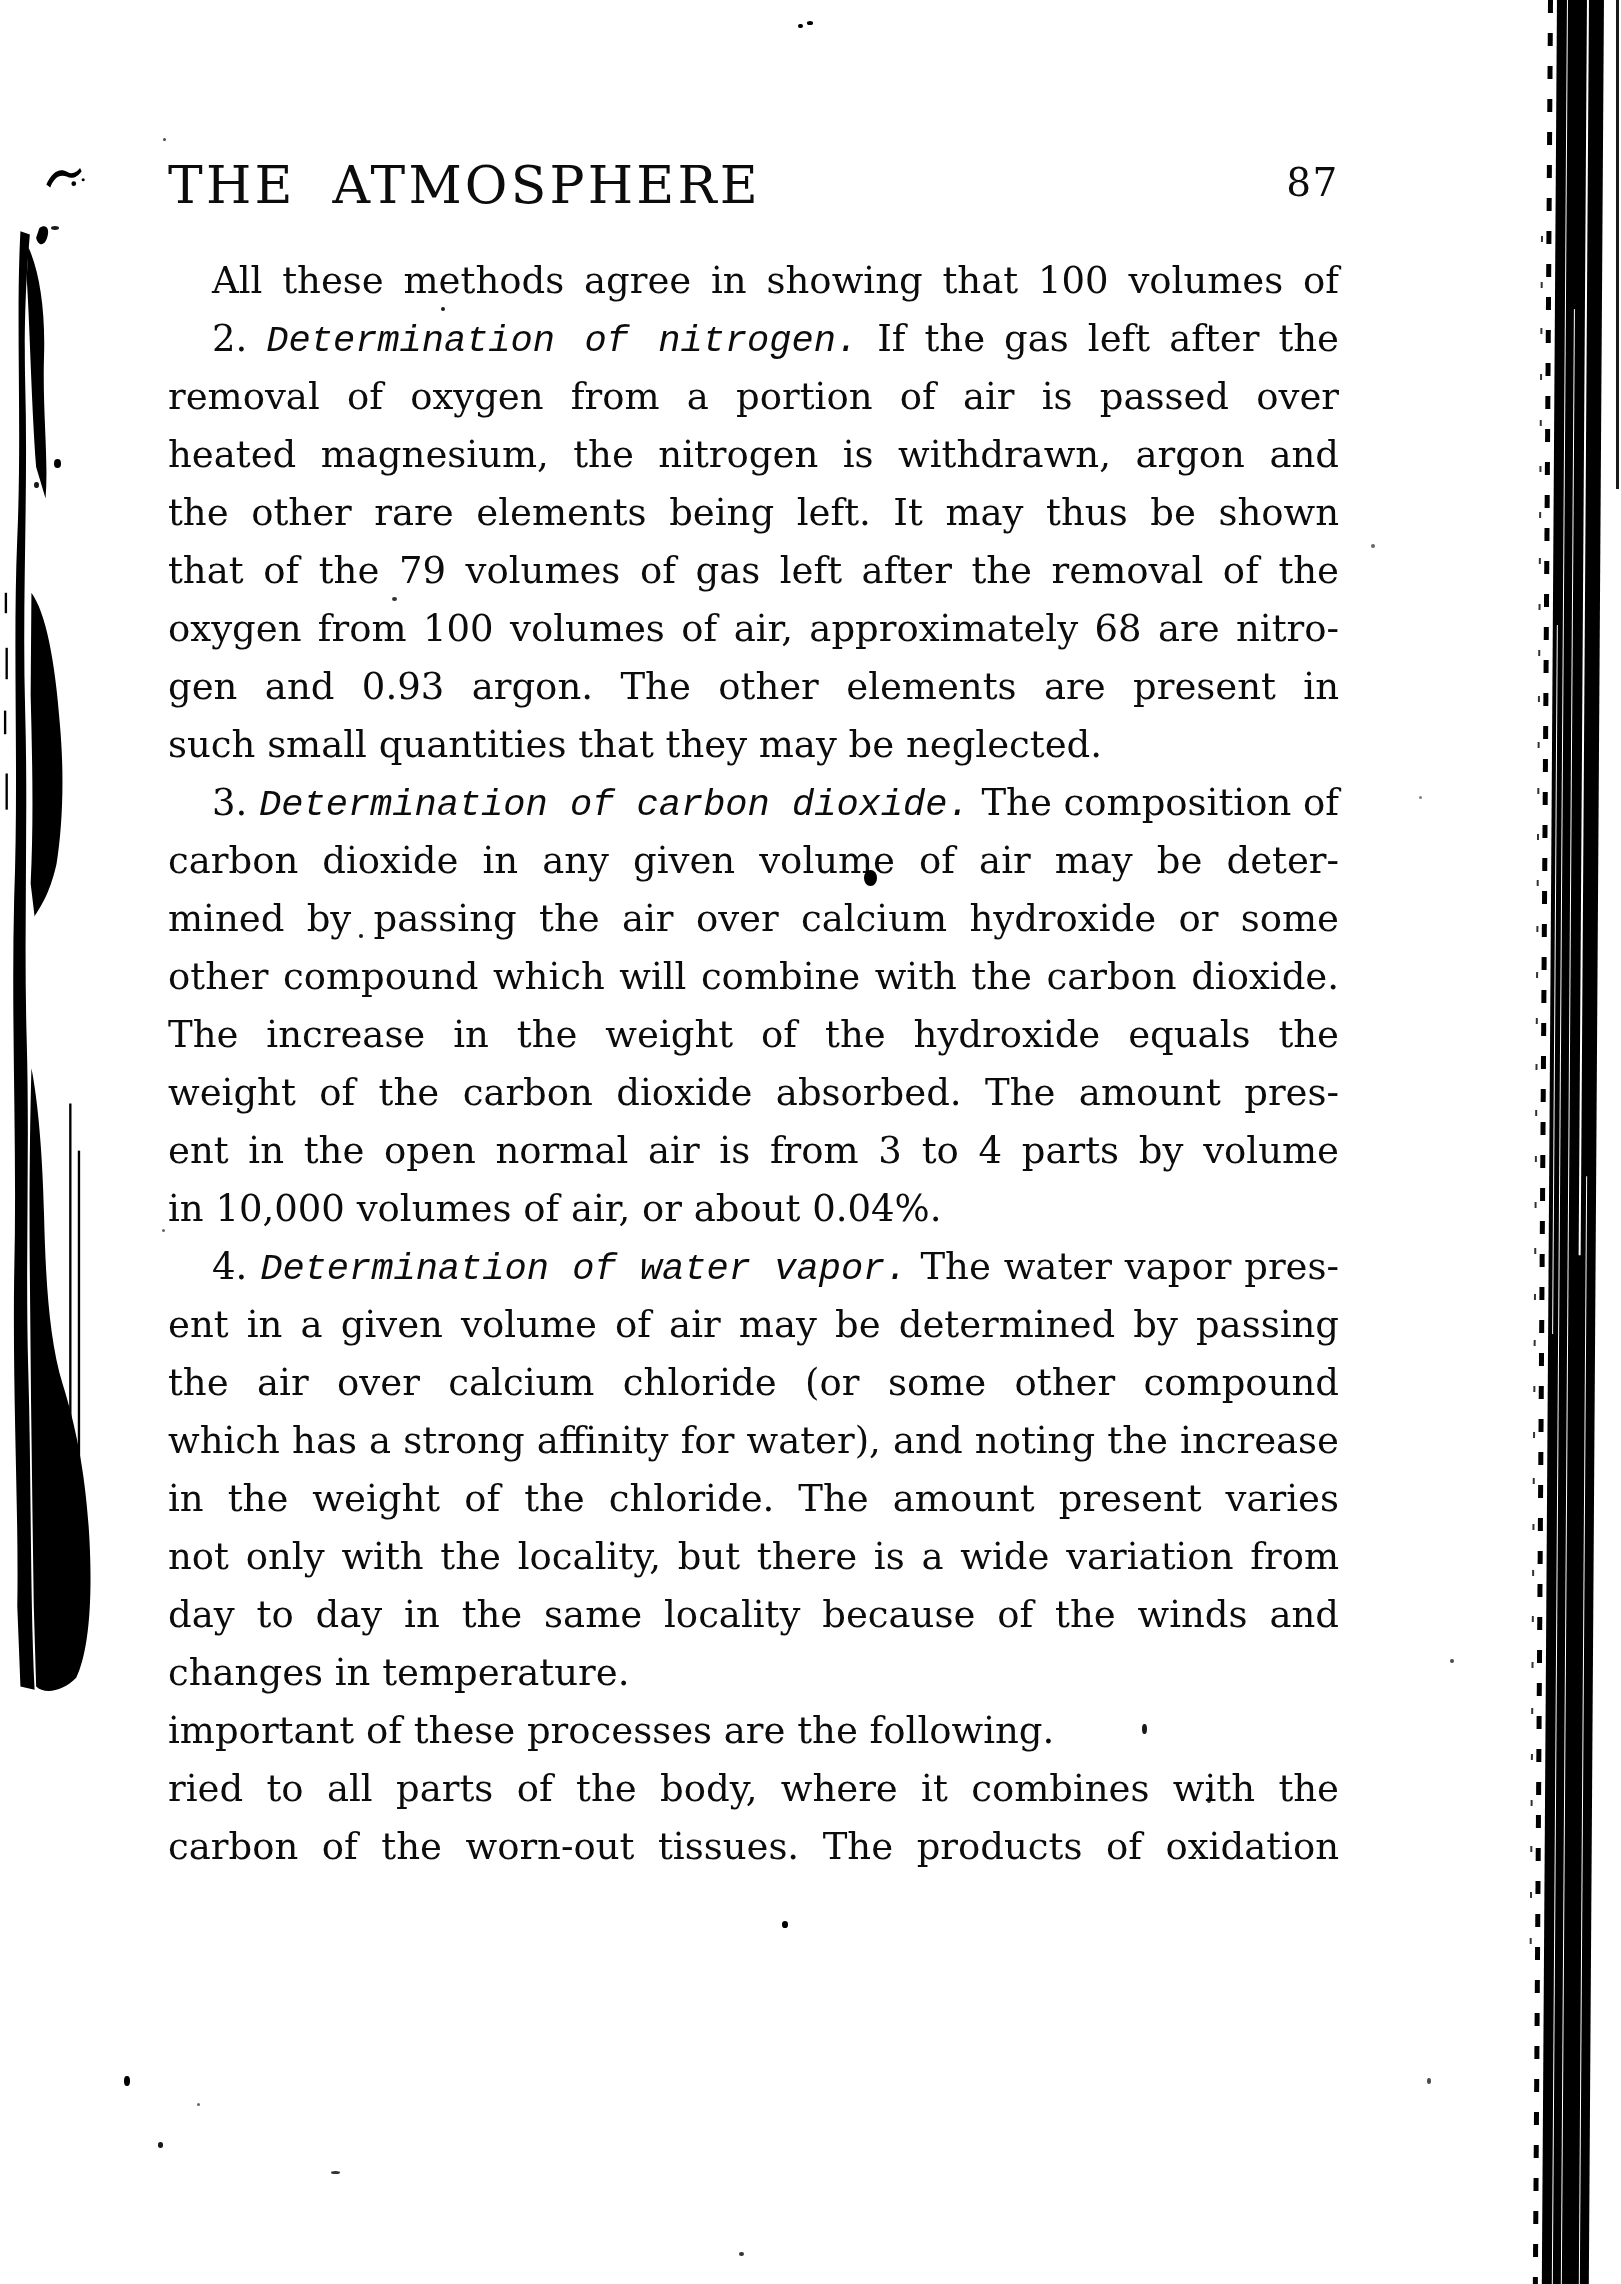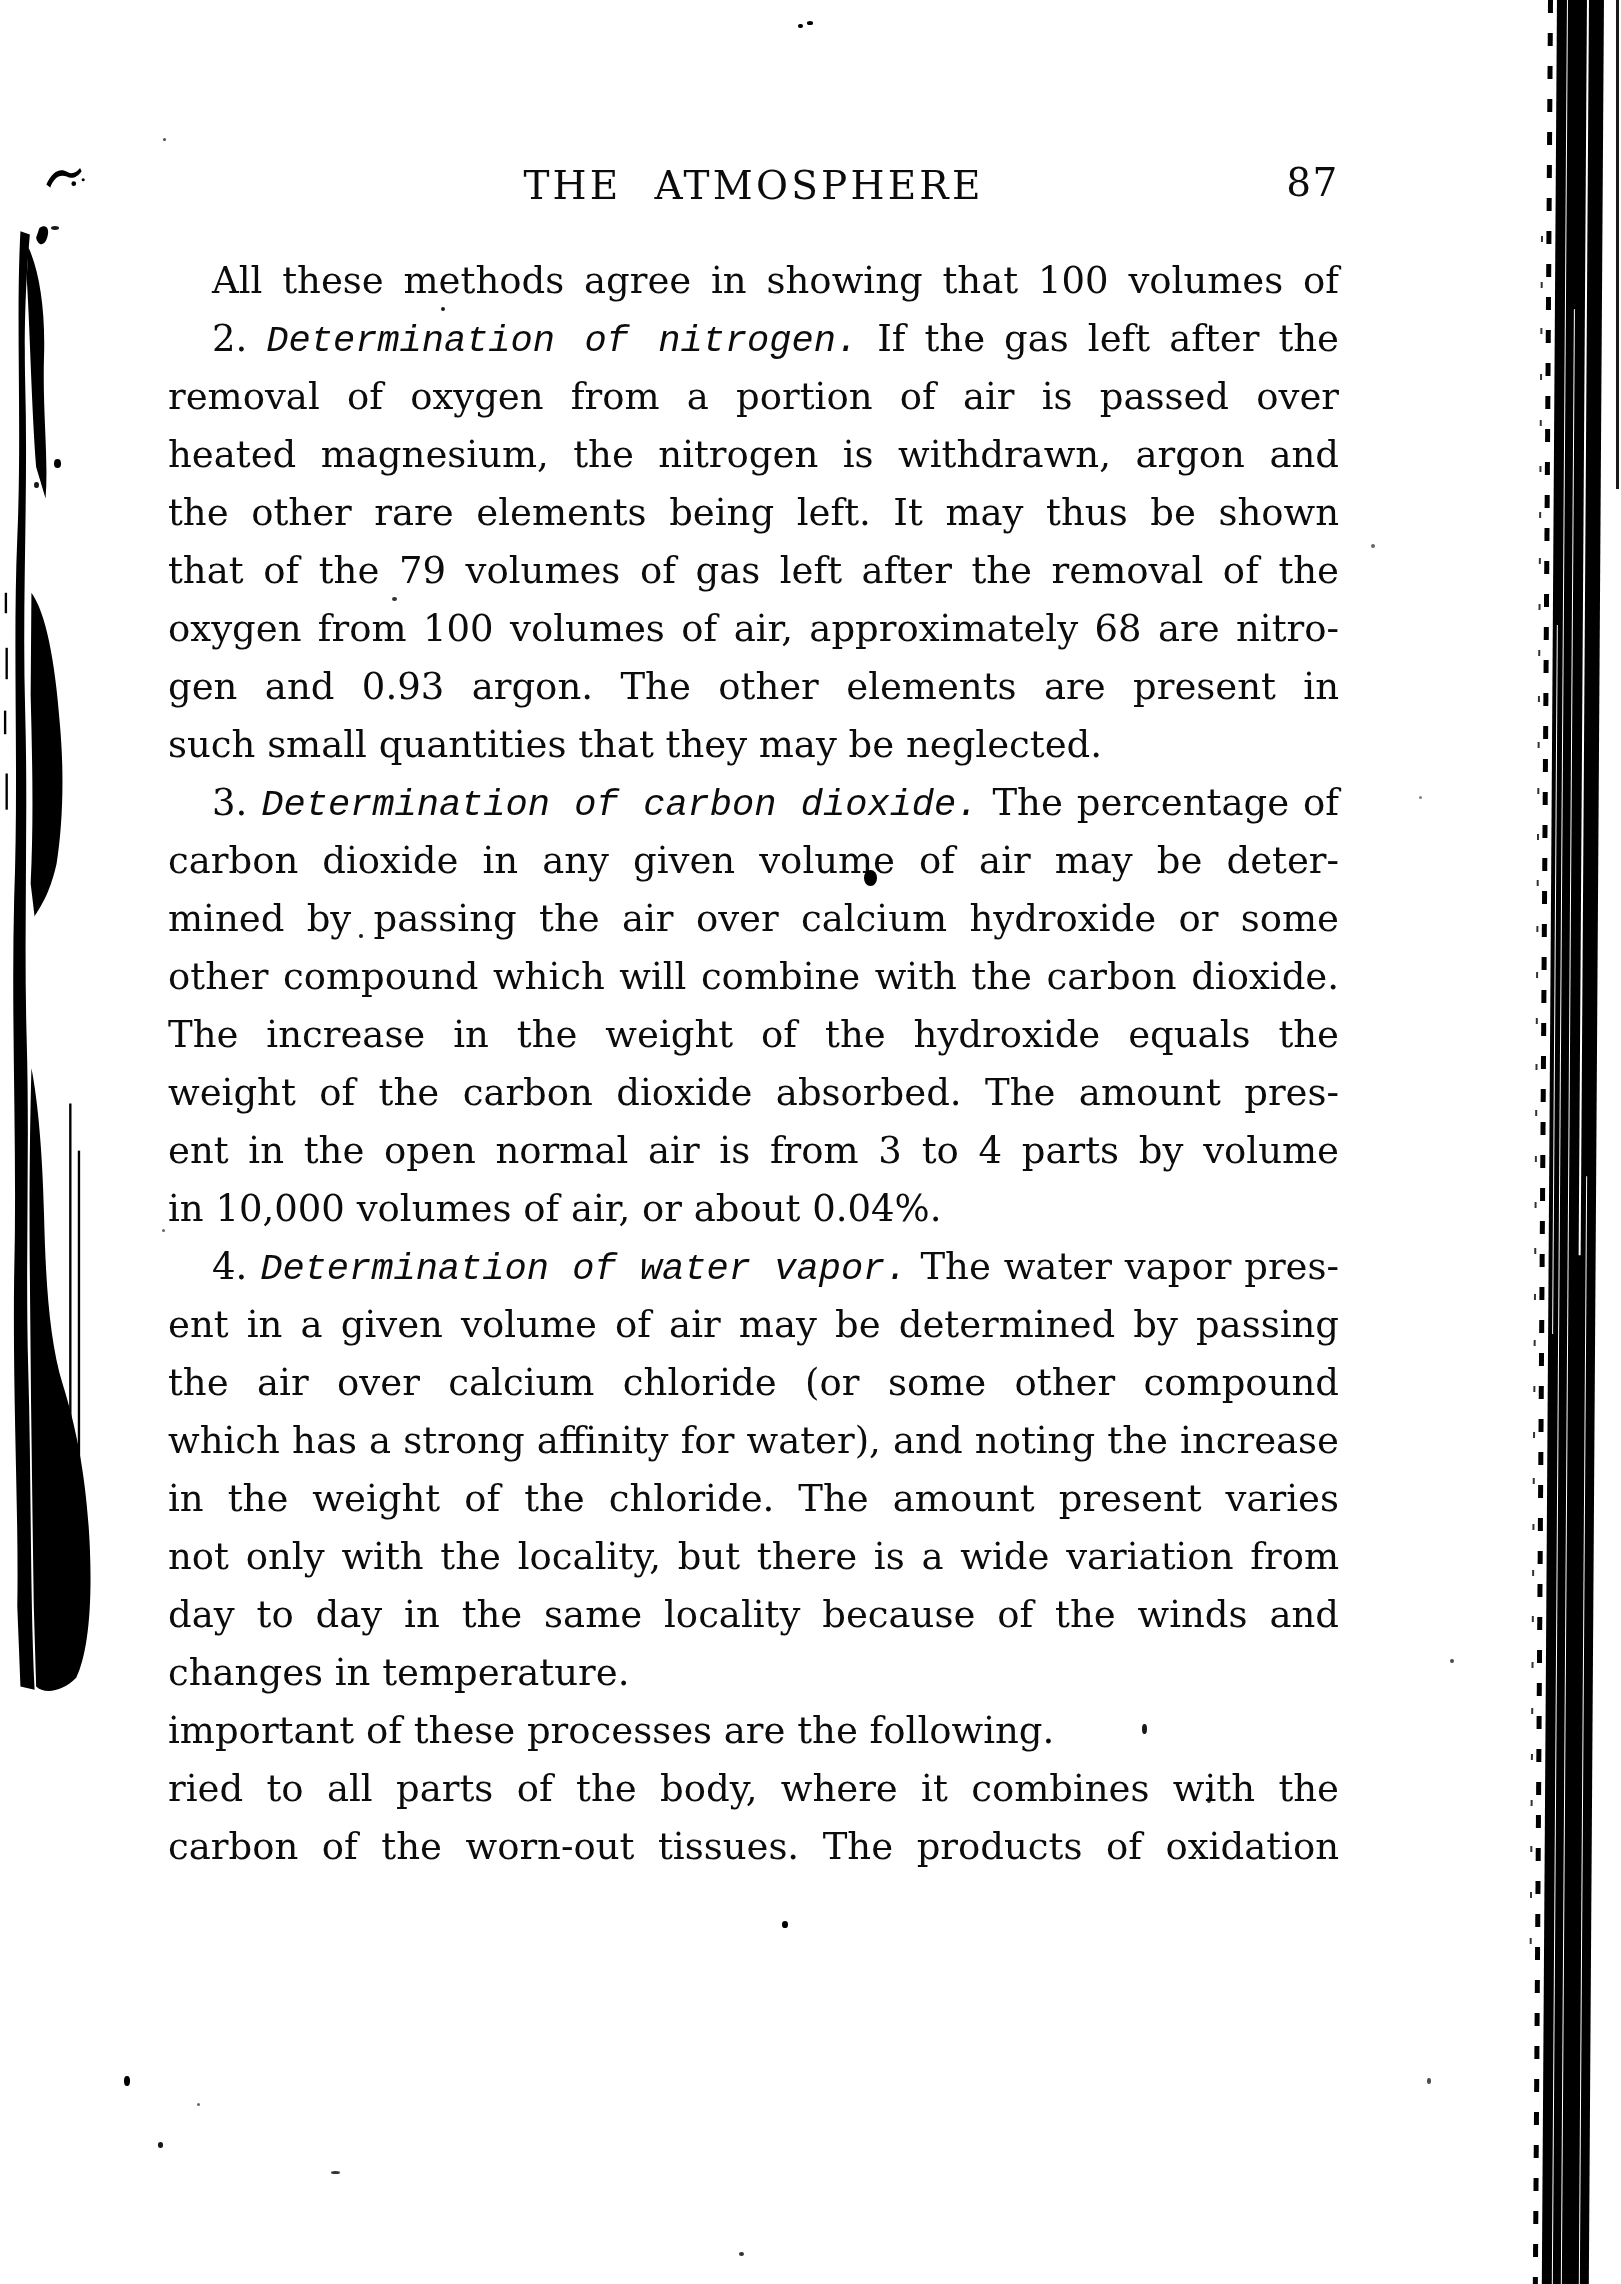--- a/index.html
+++ b/index.html
@@ -17,22 +17,21 @@
     overflow: hidden;
   }
 
   
   .running-head {
     position: absolute;
     left: 168px; top: 162px; width: 1171px; height: 66px;
   }
   .head-title {
     display: block;
-    text-align: center;
-    font-size: 39px;
+    font-size: 52px;
     letter-spacing: 3.2px;
     word-spacing: 17.3px;
     line-height: 47px;
   }
   .page-number {
     position: absolute;
     right: 0; top: -3.2px;
     font-size: 39px;
     letter-spacing: 1.6px;
     line-height: 47px;
@@ -113,21 +112,21 @@
   <div class="text-block">
       <div class="line indent"><span class="seg-r">All these methods agree in showing that 100 volumes of</span></div>
       <div class="line indent"><span class="seg-r">2. </span><span class="seg-i">Determination of nitrogen.</span><span class="seg-r"> If the gas left after the</span></div>
       <div class="line"><span class="seg-r">removal of oxygen from a portion of air is passed over</span></div>
       <div class="line"><span class="seg-r">heated magnesium, the nitrogen is withdrawn, argon and</span></div>
       <div class="line"><span class="seg-r">the other rare elements being left. It may thus be shown</span></div>
       <div class="line"><span class="seg-r">that of the 79 volumes of gas left after the removal of the</span></div>
       <div class="line"><span class="seg-r">oxygen from 100 volumes of air, approximately 68 are nitro-</span></div>
       <div class="line"><span class="seg-r">gen and 0.93 argon. The other elements are present in</span></div>
       <div class="line par-end"><span class="seg-r">such small quantities that they may be neglected.</span></div>
-      <div class="line indent"><span class="seg-r">3. </span><span class="seg-i">Determination of carbon dioxide.</span><span class="seg-r"> The percentage of</span></div>
+      <div class="line indent"><span class="seg-r">3. </span><span class="seg-i">Determination of carbon dioxide.</span><span class="seg-r"> The composition of</span></div>
       <div class="line"><span class="seg-r">carbon dioxide in any given volume of air may be deter-</span></div>
       <div class="line"><span class="seg-r">mined by passing the air over calcium hydroxide or some</span></div>
       <div class="line"><span class="seg-r">other compound which will combine with the carbon dioxide.</span></div>
       <div class="line"><span class="seg-r">The increase in the weight of the hydroxide equals the</span></div>
       <div class="line"><span class="seg-r">weight of the carbon dioxide absorbed. The amount pres-</span></div>
       <div class="line"><span class="seg-r">ent in the open normal air is from 3 to 4 parts by volume</span></div>
       <div class="line par-end"><span class="seg-r">in 10,000 volumes of air, or about 0.04%.</span></div>
       <div class="line indent"><span class="seg-r">4. </span><span class="seg-i">Determination of water vapor.</span><span class="seg-r"> The water vapor pres-</span></div>
       <div class="line"><span class="seg-r">ent in a given volume of air may be determined by passing</span></div>
       <div class="line"><span class="seg-r">the air over calcium chloride (or some other compound</span></div>

